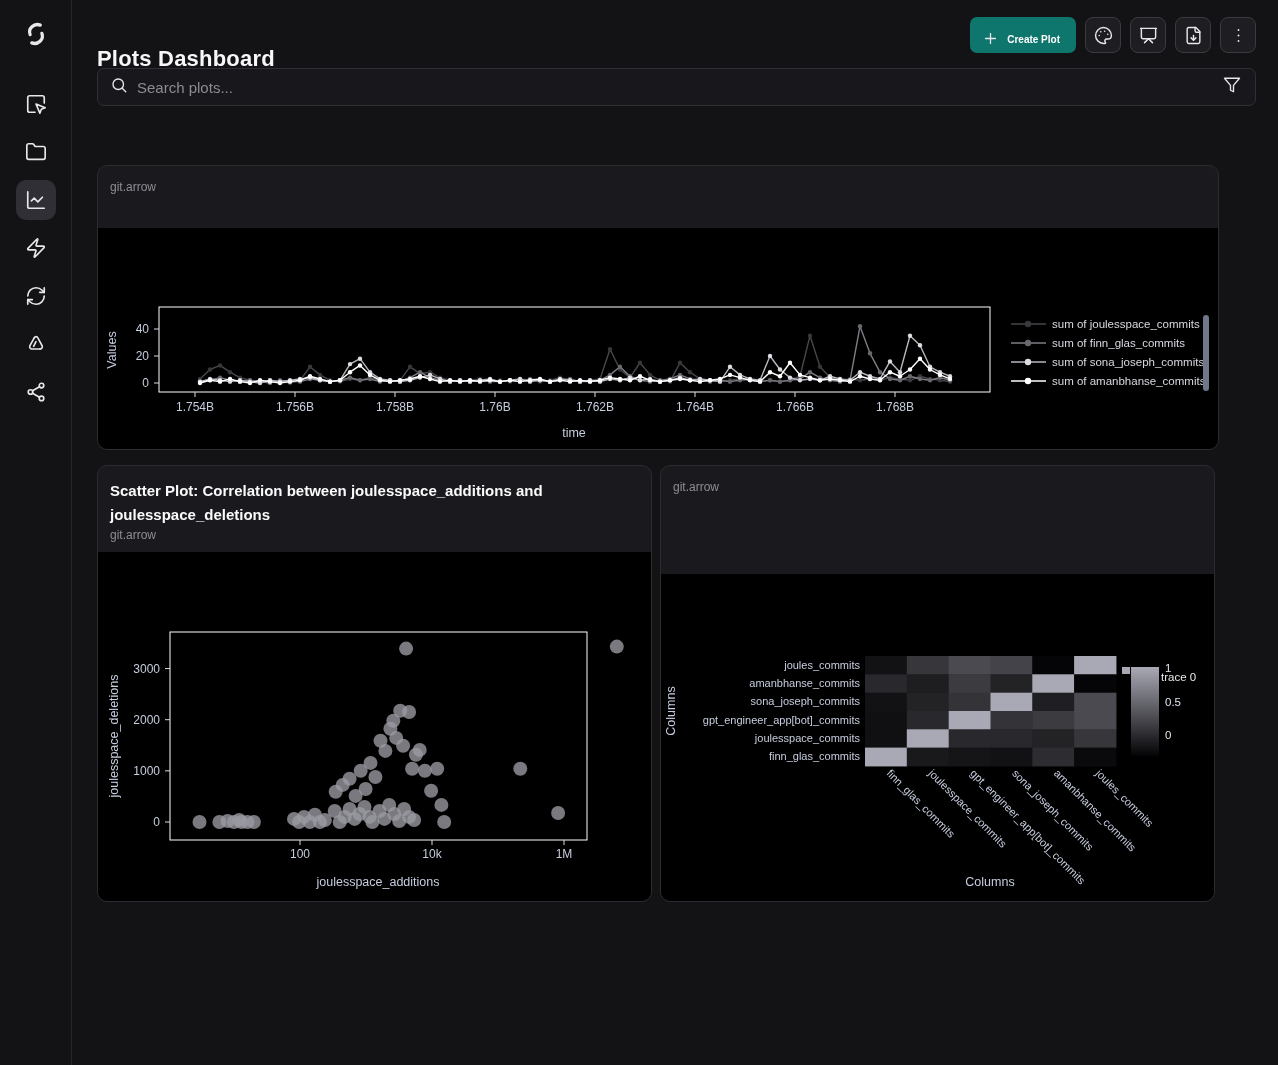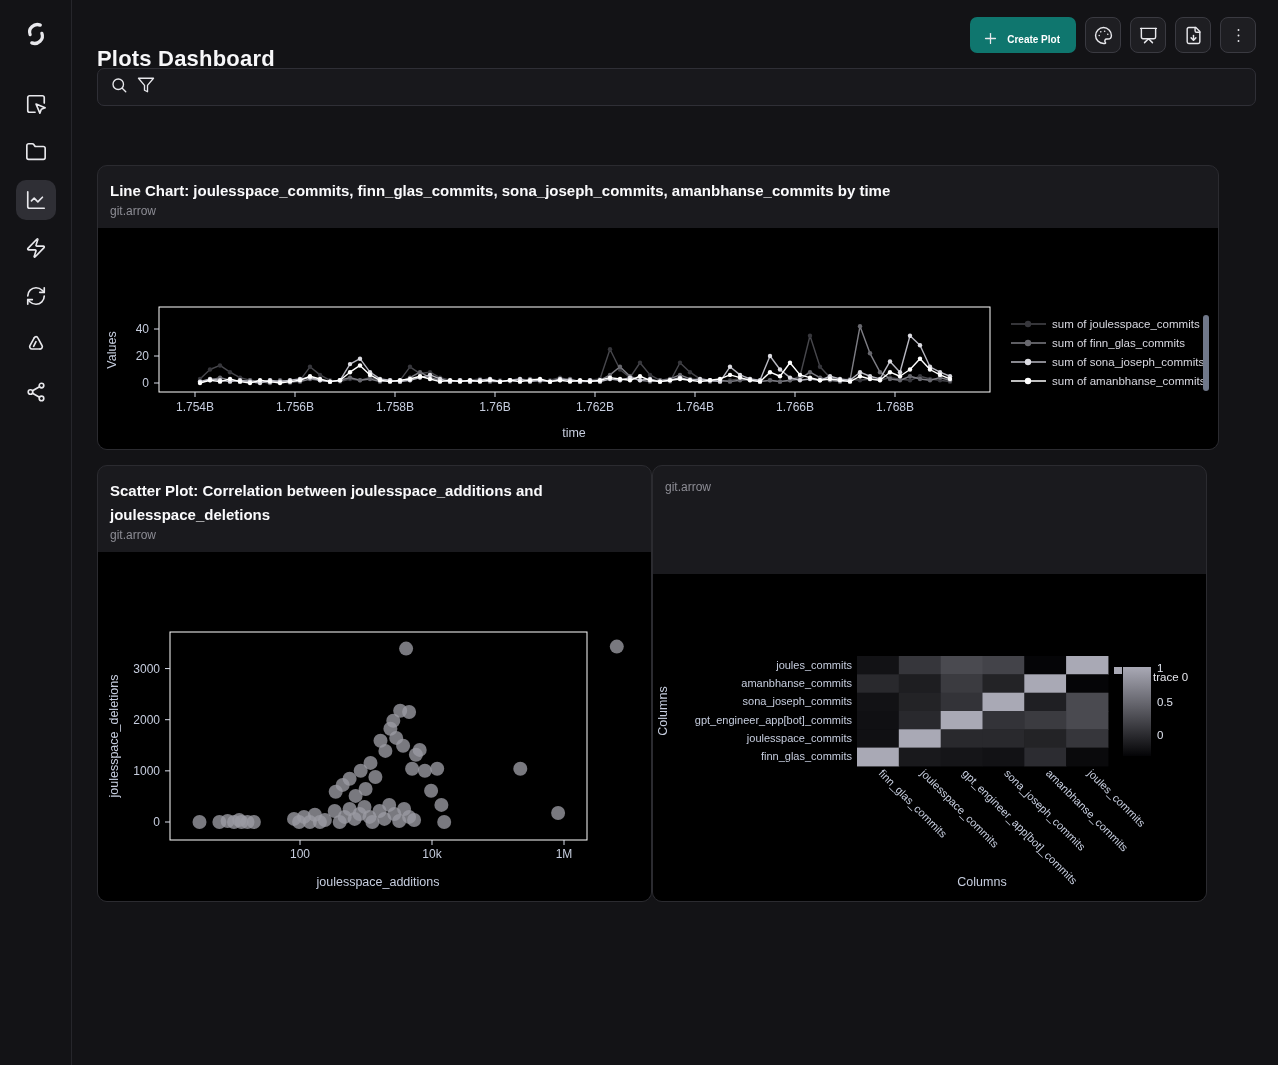--- a/index.html
+++ b/index.html
@@ -54,21 +54,21 @@
   .card {
     background:#1a1a1e; border:1px solid #2b2b30; border-radius:10px;
     overflow:hidden; display:flex; flex-direction:column;
   }
   .card-head { padding:13px 12px 0 12px; }
   .card-title { font-size:15px; font-weight:600; color:#fafafc; line-height:24px; }
   .card-sub { font-size:12px; color:#8d8d95; margin-top:1px; }
   .chart-area { background:#000; flex:1; position:relative; }
   .card-line { height:285px; margin-bottom:15px; }
   .card-line .card-head { height:64px; }
-  .row2 { display:flex; gap:0; }
+  .row2 { display:flex; gap:8px; }
   .row2 .card { width:555px; height:437px; }
   .card-scatter .card-head { height:88px; }
   .card-heat .card-head { height:110px; }
   svg text { font-family:"Liberation Sans","DejaVu Sans",sans-serif; }
 </style>
 </head>
 <body>
 
 <aside class="sidebar">
   <div class="logo-btn">
@@ -170,29 +170,29 @@
           </svg>
         </button>
       </div>
   </div>
 
   <div class="searchbar">
     <span class="sb-ic" id="sb-search"><svg viewBox="0 0 24 24" width="18" height="18" class="ic">
           <path d="m21 21-4.35-4.35"></path>
           <circle cx="11" cy="11" r="7"></circle>
         </svg></span>
+    <input type="text" placeholder="Search plots..." style="">
     <span class="sb-ic" id="sb-filter"><svg viewBox="0 0 24 24" width="18" height="18" class="ic">
           <path d="M22 3H2l8 9.46V19l4 2v-8.54Z"></path>
         </svg></span>
   </div>
 
   <div class="cards">
     <div class="card card-line">
       <div class="card-head">
-        <div class="card-title">Line Chart: joulesspace_commits, finn_glas_commits, sona_joseph_commits, amanbhanse_commits by time</div>
         <div class="card-sub">git.arrow</div>
       </div>
       <div class="chart-area" id="c1">
           <svg viewBox="0 0 1120 221" width="1120" height="221" style="display: block; overflow: visible;">
             <rect x="61" y="79" width="831" height="85" fill="none" stroke="#ffffff" stroke-width="1"></rect>
             <line x1="97" y1="164" x2="97" y2="169" stroke="#d8dce8" stroke-width="1"></line>
             <text x="97" y="183" text-anchor="middle" font-size="12" fill="#c6cdde">1.754B</text>
             <line x1="197.00000000000009" y1="164" x2="197.00000000000009" y2="169" stroke="#d8dce8" stroke-width="1"></line>
             <text x="197.00000000000009" y="183" text-anchor="middle" font-size="12" fill="#c6cdde">1.756B</text>
             <line x1="297.00000000000017" y1="164" x2="297.00000000000017" y2="169" stroke="#d8dce8" stroke-width="1"></line>

